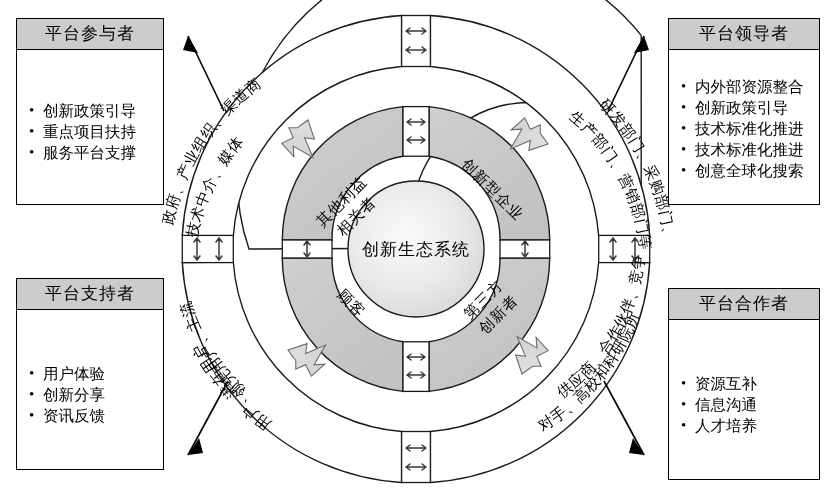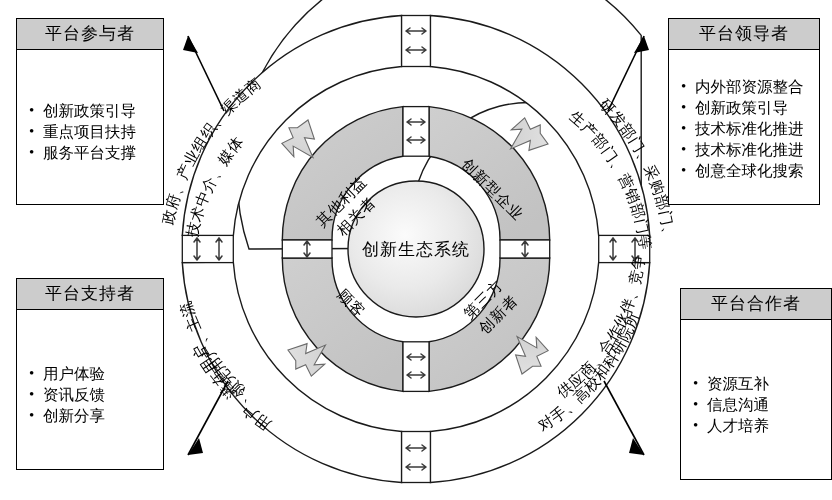--- a/index.html
+++ b/index.html
@@ -50,21 +50,21 @@
     position:absolute;
     left:0;top:0;
     font-size:15px;
   }
   #box-tl{left:16px;top:18px;width:148px;height:187px;}
   #box-tl .box-body{height:155px;}
   #box-tr{left:668px;top:18px;width:152px;height:187px;}
   #box-tr .box-body{height:155px;padding-top:8px;}
   #box-bl{left:16px;top:278px;width:148px;height:192px;}
   #box-bl .box-body{height:160px;}
-  #box-br{left:668px;top:288px;width:152px;height:192px;margin-left:12px;}
+  #box-br{left:668px;top:288px;width:152px;height:192px;}
   #box-br .box-body{height:160px;}
 
   
   .ringtext{
     font-size:15px;
     fill:#000;
     font-family:"Liberation Serif","DejaVu Serif",serif;
     letter-spacing:0.5px;
   }
   .quadtext{
@@ -338,22 +338,22 @@
       <div class="box-item">技术标准化推进</div>
       <div class="box-item">技术标准化推进</div>
       <div class="box-item">创意全球化搜索</div>
     </div>
   </div>
 
   <div class="corner-box" id="box-bl">
     <div class="box-title">平台支持者</div>
     <div class="box-body">
       <div class="box-item">用户体验</div>
+      <div class="box-item">创新分享</div>
       <div class="box-item">资讯反馈</div>
-      <div class="box-item">创新分享</div>
     </div>
   </div>
 
   <div class="corner-box" id="box-br">
     <div class="box-title">平台合作者</div>
     <div class="box-body">
       <div class="box-item">资源互补</div>
       <div class="box-item">信息沟通</div>
       <div class="box-item">人才培养</div>
     </div>

